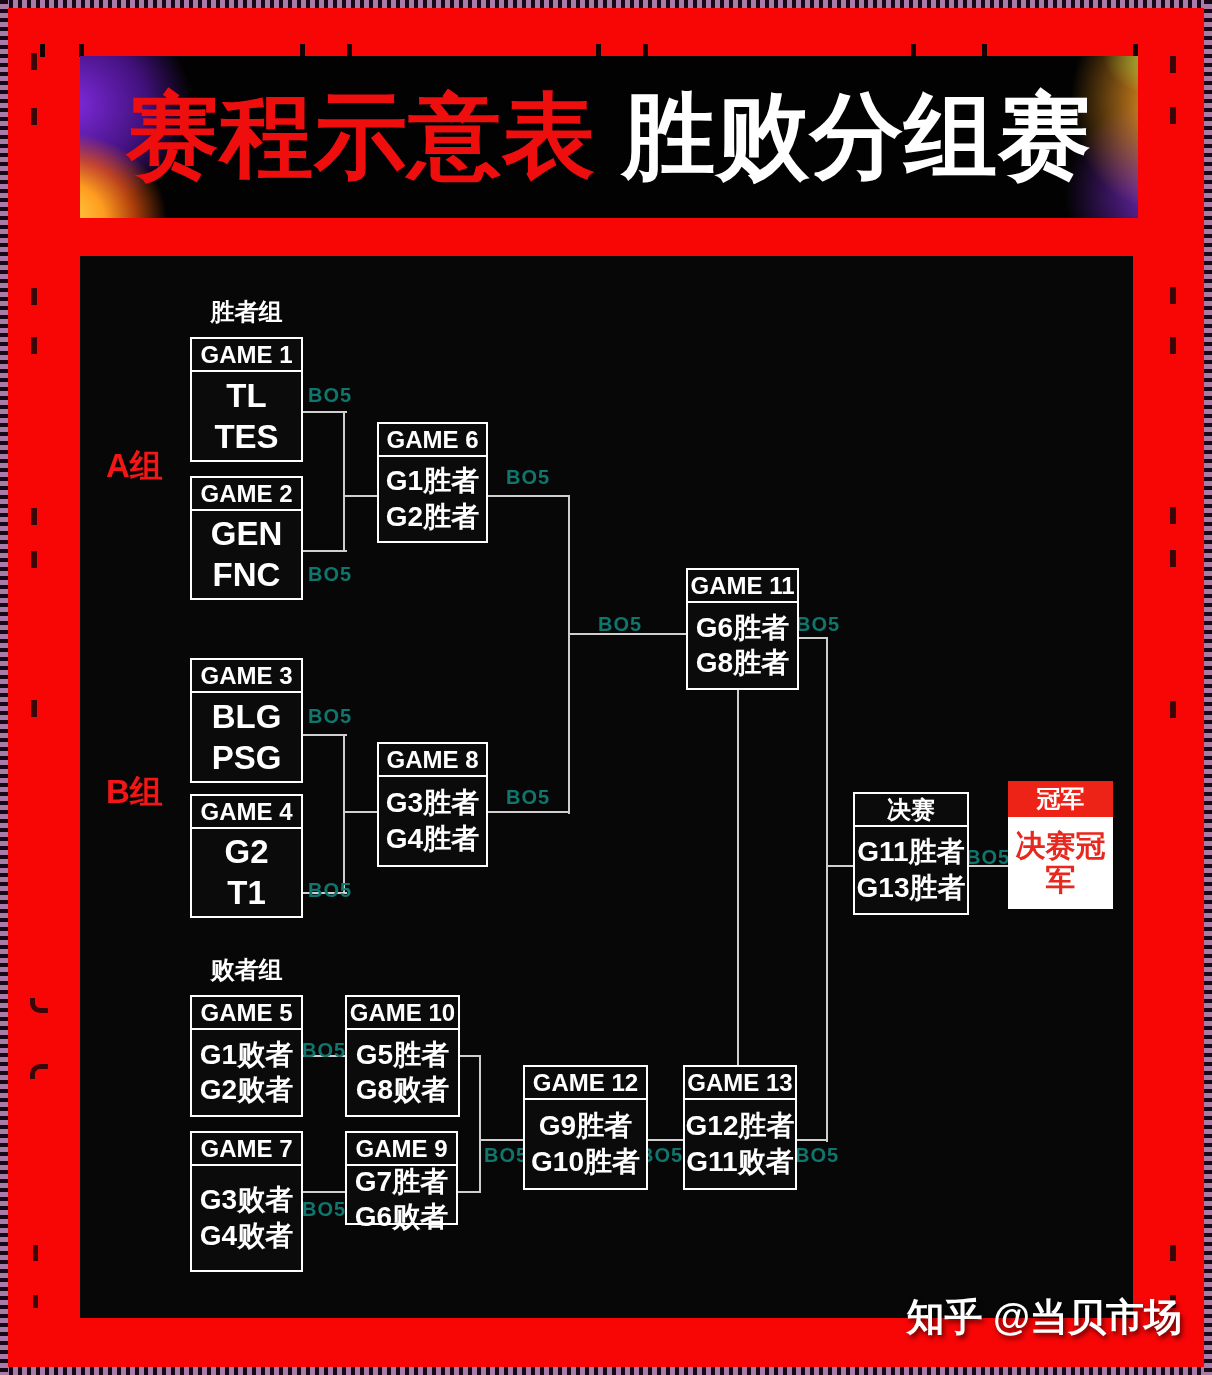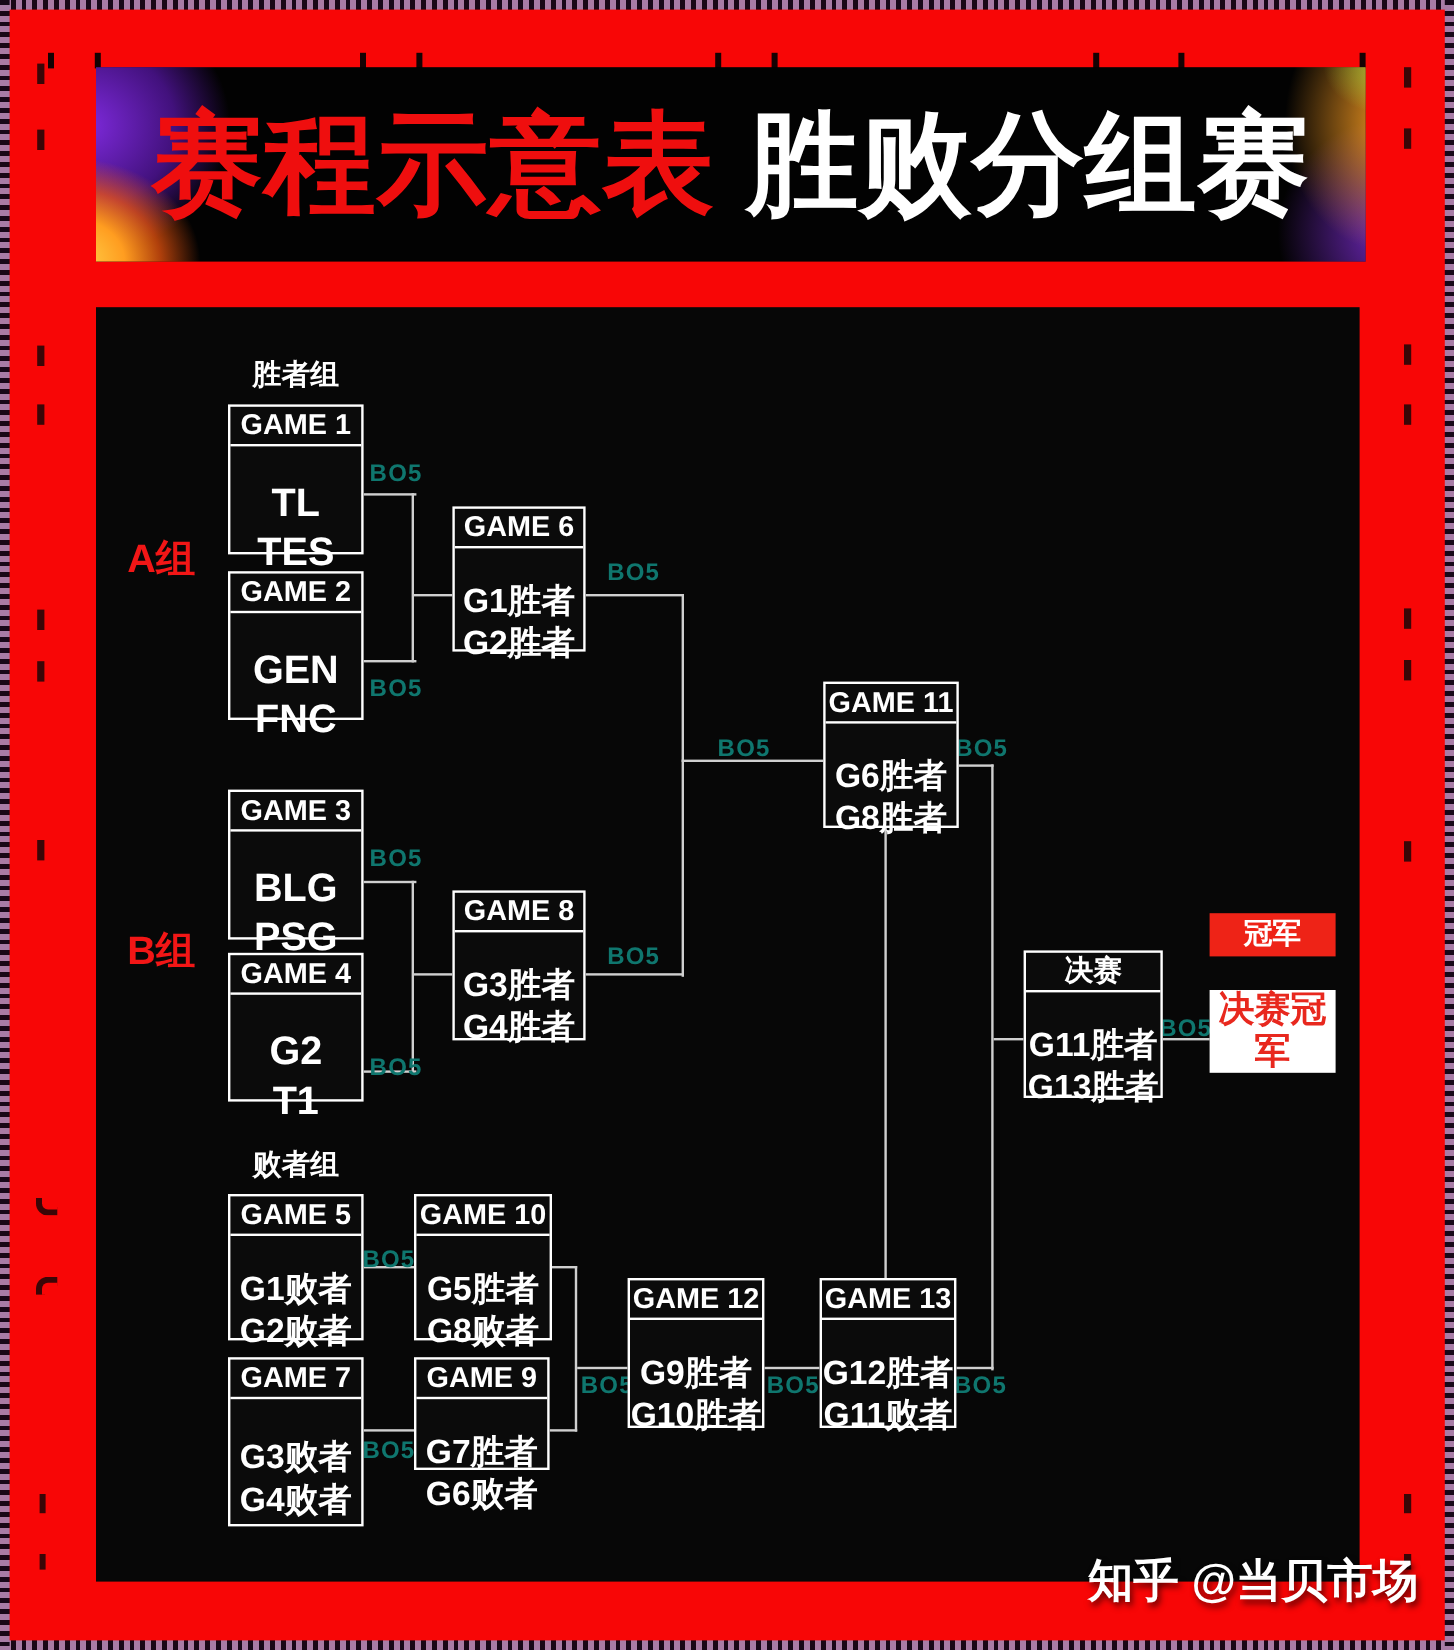--- a/index.html
+++ b/index.html
@@ -18,21 +18,21 @@
       #020202;
     display:flex;align-items:center;justify-content:center;gap:26px;}
   .t-red{color:#ef0e0e;font-size:93px;font-weight:900;letter-spacing:1px;white-space:nowrap;}
   .t-white{color:#ffffff;font-size:93px;font-weight:900;letter-spacing:1px;white-space:nowrap;}
   .main{position:absolute;left:80px;top:256px;width:1053px;height:1062px;background:#070707;}
   .match{position:absolute;border:2px solid #ffffff;background:#0b0b0b;box-sizing:border-box;
          display:flex;flex-direction:column;}
   .match .hd{border-bottom:2px solid #ffffff;color:#fff;font-weight:700;font-size:24px;
              text-align:center;line-height:31px;height:31px;flex:none;white-space:nowrap;}
   .match .bd{flex:1;display:flex;flex-direction:column;align-items:center;justify-content:center;
-             gap:3px;color:#fff;font-weight:700;font-size:28px;text-align:center;line-height:1.15;margin-top:28px;}
+             gap:3px;color:#fff;font-weight:700;font-size:28px;text-align:center;line-height:1.15;}
   .match .bd.latin{font-size:33px;}
   .champ{border:none;background:transparent;}
   .champ .hd{background:#ee2317;border:none;color:#fff;height:36px;line-height:36px;}
   .champ .bd{background:#ffffff;color:#e8281e;font-size:30px;}
   .line{position:absolute;background:#cfcfcf;}
   .bo5{position:absolute;color:#0f766e;font-size:20px;font-weight:600;letter-spacing:1px;}
   .grp-label{position:absolute;color:#ffffff;font-size:24px;font-weight:700;width:113px;text-align:center;}
   .grp-red{position:absolute;color:#f21616;font-size:33px;font-weight:800;}
   .mark{position:absolute;background:#3a0607;}
   .tick{position:absolute;background:#140203;}
@@ -187,21 +187,21 @@
       </div>
     </div>
 
     <div class="match" style="left:773px;top:536px;width:116px;height:123px">
       <div class="hd">决赛</div>
       <div class="bd">
         <div>G11胜者</div>
         <div>G13胜者</div>
       </div>
     </div>
-    <div class="match champ" style="left:928px;top:505px;width:105px;height:104px">
+    <div class="match champ" style="left:928px;top:525px;width:105px;height:128px">
       <div class="hd">冠军</div>
       <div class="bd">
         <div>决赛冠军</div>
       </div>
     </div>
 
     <div class="match" style="left:110px;top:739px;width:113px;height:122px">
       <div class="hd">GAME 5</div>
       <div class="bd">
         <div>G1败者</div>
@@ -222,21 +222,21 @@
         <div>G4败者</div>
       </div>
     </div>
     <div class="match" style="left:265px;top:875px;width:113px;height:94px">
       <div class="hd">GAME 9</div>
       <div class="bd">
         <div>G7胜者</div>
         <div>G6败者</div>
       </div>
     </div>
-    <div class="match" style="left:443px;top:809px;width:114px;height:125px">
+    <div class="match" style="left:443px;top:809px;width:125px;height:125px">
       <div class="hd">GAME 12</div>
       <div class="bd">
         <div>G9胜者</div>
         <div>G10胜者</div>
       </div>
     </div>
     <div class="match" style="left:603px;top:809px;width:114px;height:125px">
       <div class="hd">GAME 13</div>
       <div class="bd">
         <div>G12胜者</div>

